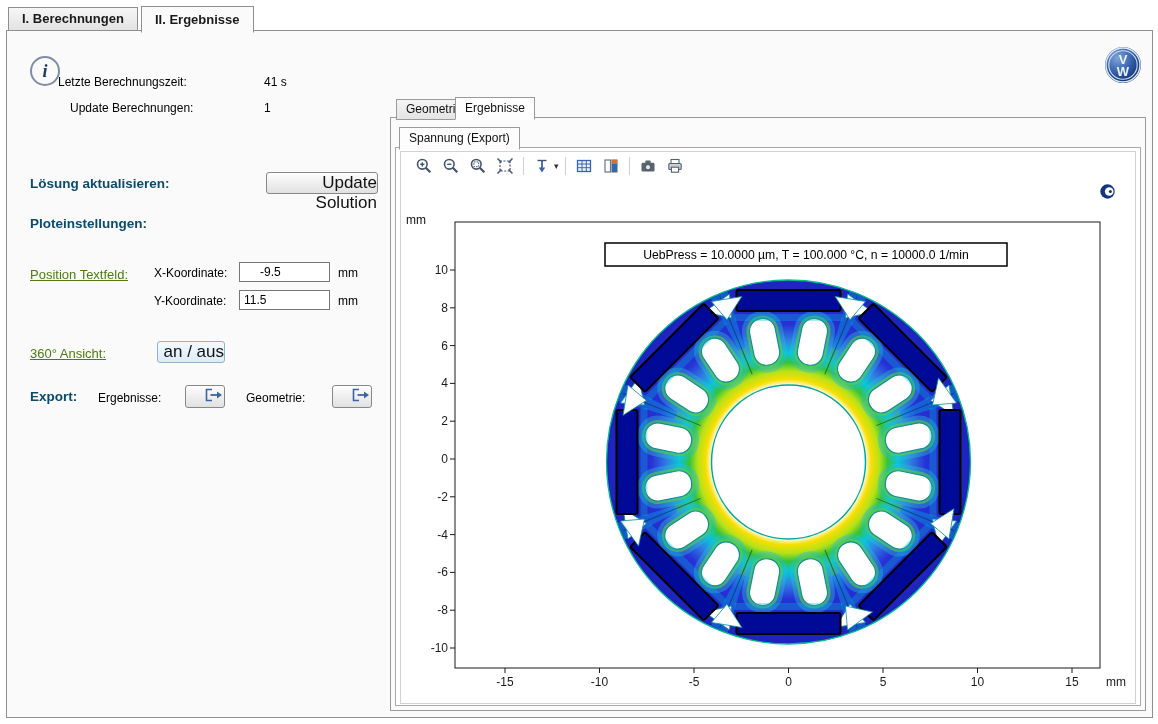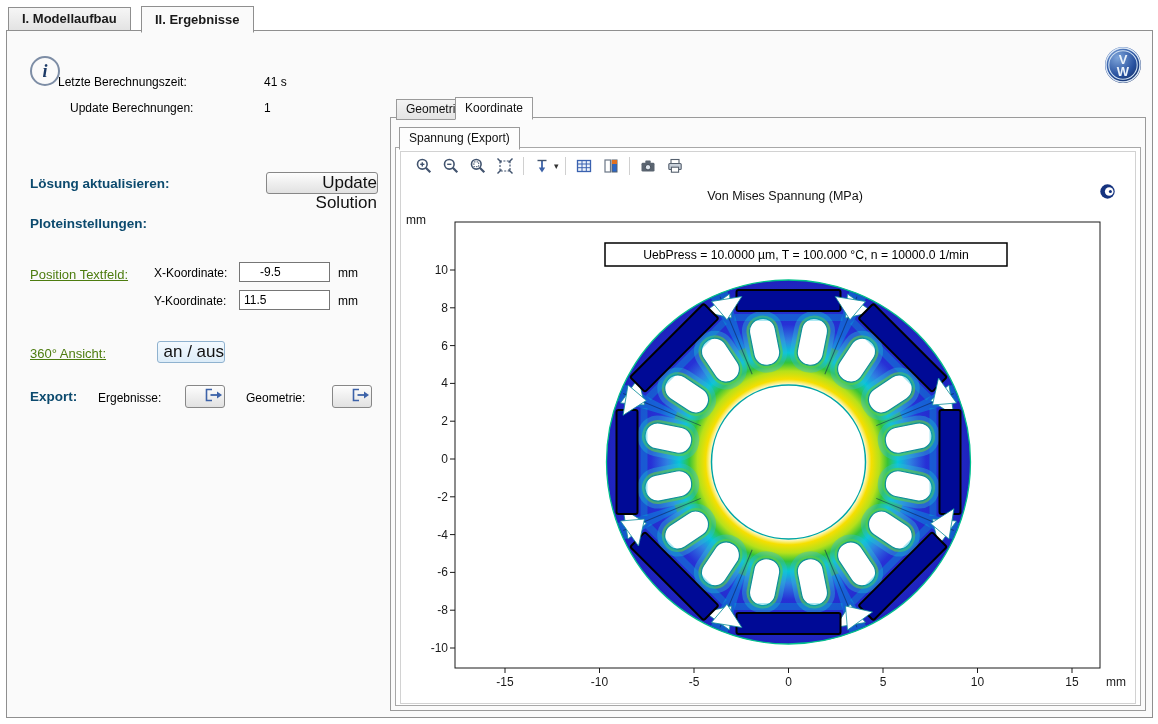--- a/index.html
+++ b/index.html
@@ -56,21 +56,21 @@
     border-radius:50%;display:flex;align-items:center;justify-content:center;box-sizing:border-box;}
   .info-i{font-family:"Liberation Serif",serif;font-style:italic;font-weight:bold;font-size:18px;color:#1c3a66;}
   .vw-logo{position:absolute;left:1104px;top:46px;width:38px;height:38px;z-index:6;}
   .comsol-icon{position:absolute;left:1099px;top:183px;width:17px;height:17px;z-index:7;cursor:pointer;}
 </style>
 </head>
 <body>
 
 <div class="app">
 
-  <div class="top-tab" style="left:8px;">I. Modellaufbau</div>
+  <div class="top-tab" style="left:8px;">I. Berechnungen</div>
   <div class="top-tab active" style="left:141px;">II. Ergebnisse</div>
 
   <div class="main-panel"></div>
 
   <div class="info-circle" style="z-index:2;">
     <span class="info-i">i</span>
   </div>
   <div class="lbl" style="left:58px;top:75px;z-index:2;">Letzte Berechnungszeit:</div>
   <div class="lbl" style="left:264px;top:75px;z-index:2;">41 s</div>
   <div class="lbl" style="left:70px;top:101px;z-index:2;">Update Berechnungen:</div>
@@ -121,21 +121,21 @@
       </defs>
       <circle cx="19" cy="19" r="18" fill="url(#vwg)"></circle>
       <circle cx="19" cy="19" r="17" fill="none" stroke="#dce8f6" stroke-width="1.4"></circle>
       <circle cx="19" cy="19" r="14.2" fill="none" stroke="#cfe0f2" stroke-width="1.1"></circle>
       <text x="19" y="17.5" text-anchor="middle" font-family="Liberation Sans, sans-serif" font-size="13" font-weight="bold" fill="#eaf2fb">V</text>
       <text x="19" y="30" text-anchor="middle" font-family="Liberation Sans, sans-serif" font-size="13" font-weight="bold" fill="#eaf2fb">W</text>
     </svg>
   </div>
 
   <div class="rtab" style="left:396px;top:99px;">Geometrie</div>
-  <div class="rtab active" style="left:455px;top:97px;">Koordinate</div>
+  <div class="rtab active" style="left:455px;top:97px;">Ergebnisse</div>
   <div class="panel-outer"></div>
 
   <div class="rtab active" style="left:399px;top:127px;z-index:5;">Spannung (Export)</div>
   <div class="panel-inner"></div>
   <div class="plot-frame"></div>
 
   <div class="toolbar">
     <div class="tbtn">
       <svg width="18" height="18" viewBox="0 0 18 18">
           <circle cx="7.3" cy="7.3" r="4.8" fill="none" stroke="#41536e" stroke-width="1.6"></circle>
@@ -211,21 +211,20 @@
   </div>
 
   <div class="comsol-icon">
     <svg width="17" height="17" viewBox="0 0 17 17">
         <circle cx="8.5" cy="8.5" r="7.2" fill="#15337f"></circle>
         <circle cx="10.2" cy="8.5" r="4.3" fill="#ffffff"></circle>
         <circle cx="11.4" cy="8.5" r="1.5" fill="#15337f"></circle>
       </svg>
   </div>
 
-  <div class="plot-title">Von Mises Spannung (MPa)</div>
   <div class="yunit">mm</div>
 
   <svg class="plot-svg" width="710" height="488" viewBox="0 0 710 488">
     <defs>
       <radialGradient id="rotorGrad" cx="0.5" cy="0.5" r="0.5">
         <stop offset="0" stop-color="#ffffff"></stop>
         <stop offset="0.42" stop-color="#ffffff"></stop>
         <stop offset="0.455" stop-color="#f6df00"></stop>
         <stop offset="0.50" stop-color="#b6e11a"></stop>
         <stop offset="0.545" stop-color="#35c438"></stop>

